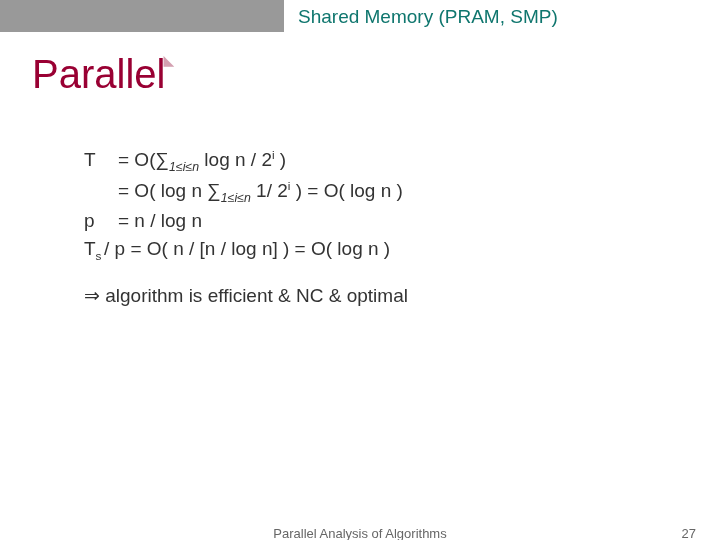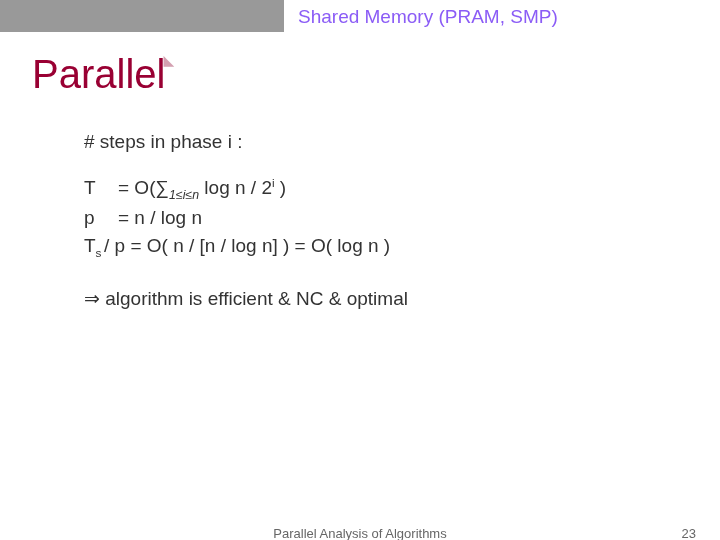--- a/index.html
+++ b/index.html
@@ -18,21 +18,21 @@
     left: 0;
     width: 284px;
     height: 32px;
     background: #999999;
   }
   .header-label {
     position: absolute;
     top: 6px;
     left: 298px;
     font-size: 19px;
-    color: #8b5cf6;
+    color: #0f766e;
   }
   .title {
     position: absolute;
     top: 52px;
     left: 32px;
     font-size: 40px;
     color: #990033;
   }
   .title .corner {
     font-size: 14px;
@@ -46,21 +46,21 @@
     left: 84px;
     right: 40px;
     font-size: 19px;
     color: #333333;
     line-height: 1.45;
   }
   .block2 {
     margin-top: 18px;
   }
   .block3 {
-    margin-top: 26px;
+    margin-top: 20px;
   }
   sup { font-size: 0.62em; vertical-align: super; line-height: 0; }
   sub { font-size: 0.62em; vertical-align: sub; line-height: 0; }
   .subscr { font-size: 0.65em; vertical-align: sub; font-style: italic; }
   .footer {
     position: absolute;
     bottom: 14px;
     left: 0;
     width: 720px;
     font-size: 13px;
@@ -85,37 +85,39 @@
 
 <div class="header-bar"></div>
 <div class="header-label">Shared Memory (PRAM, SMP)</div>
 
 <div class="title">
   <span>Parallel</span><span class="corner">◣</span>
 </div>
 
 <div class="content">
 
-  <div># steps in phase i :</div>
 
   <div class="block2">
     <span class="tcell lab">T</span><span class="tcell">
       <span class="L1">
         <span>= O(∑</span><span class="subscr">1≤i≤n</span><span> log n / 2<sup>i</sup> )</span>
+      </span>
+      <span class="L1">
+        <span>= O( log n ∑</span><span class="subscr">1≤i≤n</span><span> 1/ 2<sup>i</sup> ) = O( log n )</span>
       </span>
     </span>
     <br>
     <span class="tcell lab">p</span><span class="tcell">= n / log n</span>
     <br>
     <span class="tcell lab"><span>T</span><sub>s</sub></span><span class="tcell" style="margin-left:-14px;"><span> / p = O( n / [n / log n] ) = O( log n )</span></span>
   </div>
 
   <div class="block3">
     <span>⇒</span>
     <span>algorithm is efficient &amp; NC &amp; optimal</span>
   </div>
 
 </div>
 
 <div class="footer">
   <div class="footer-center">Parallel Analysis of Algorithms</div>
-  <div class="footer-num">23</div>
+  <div class="footer-num">27</div>
 </div>
 
 </body></html>

